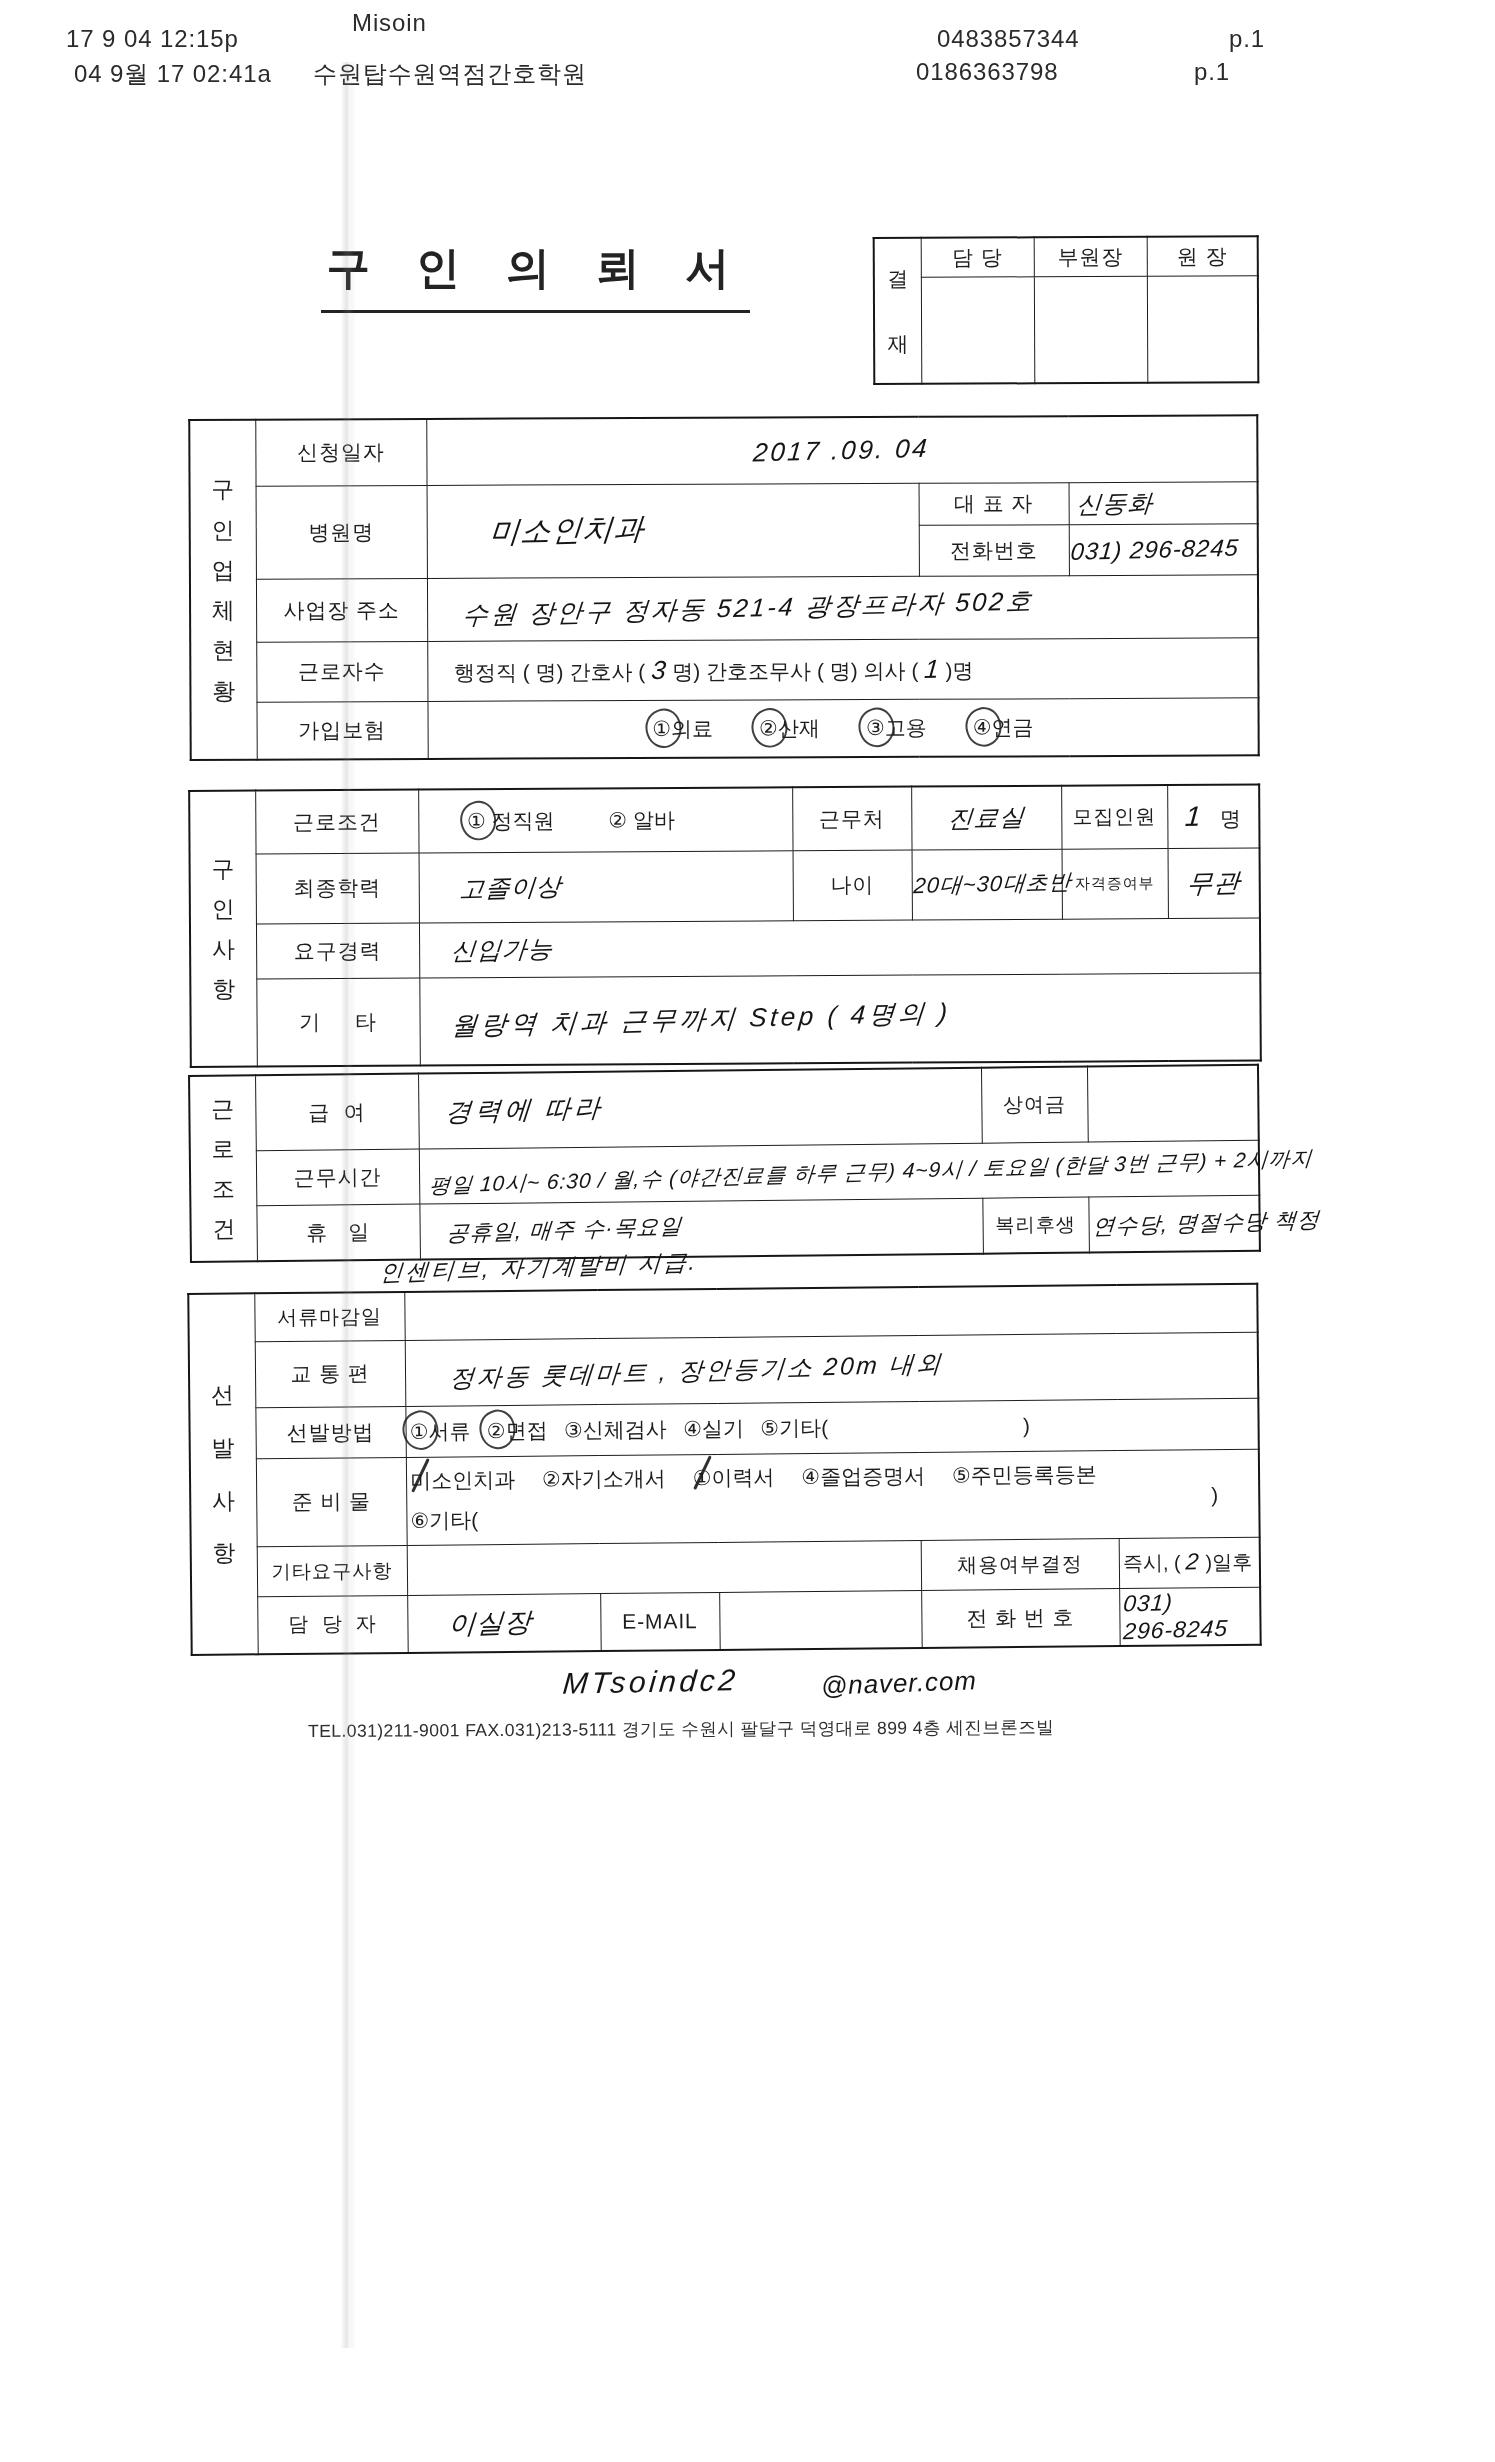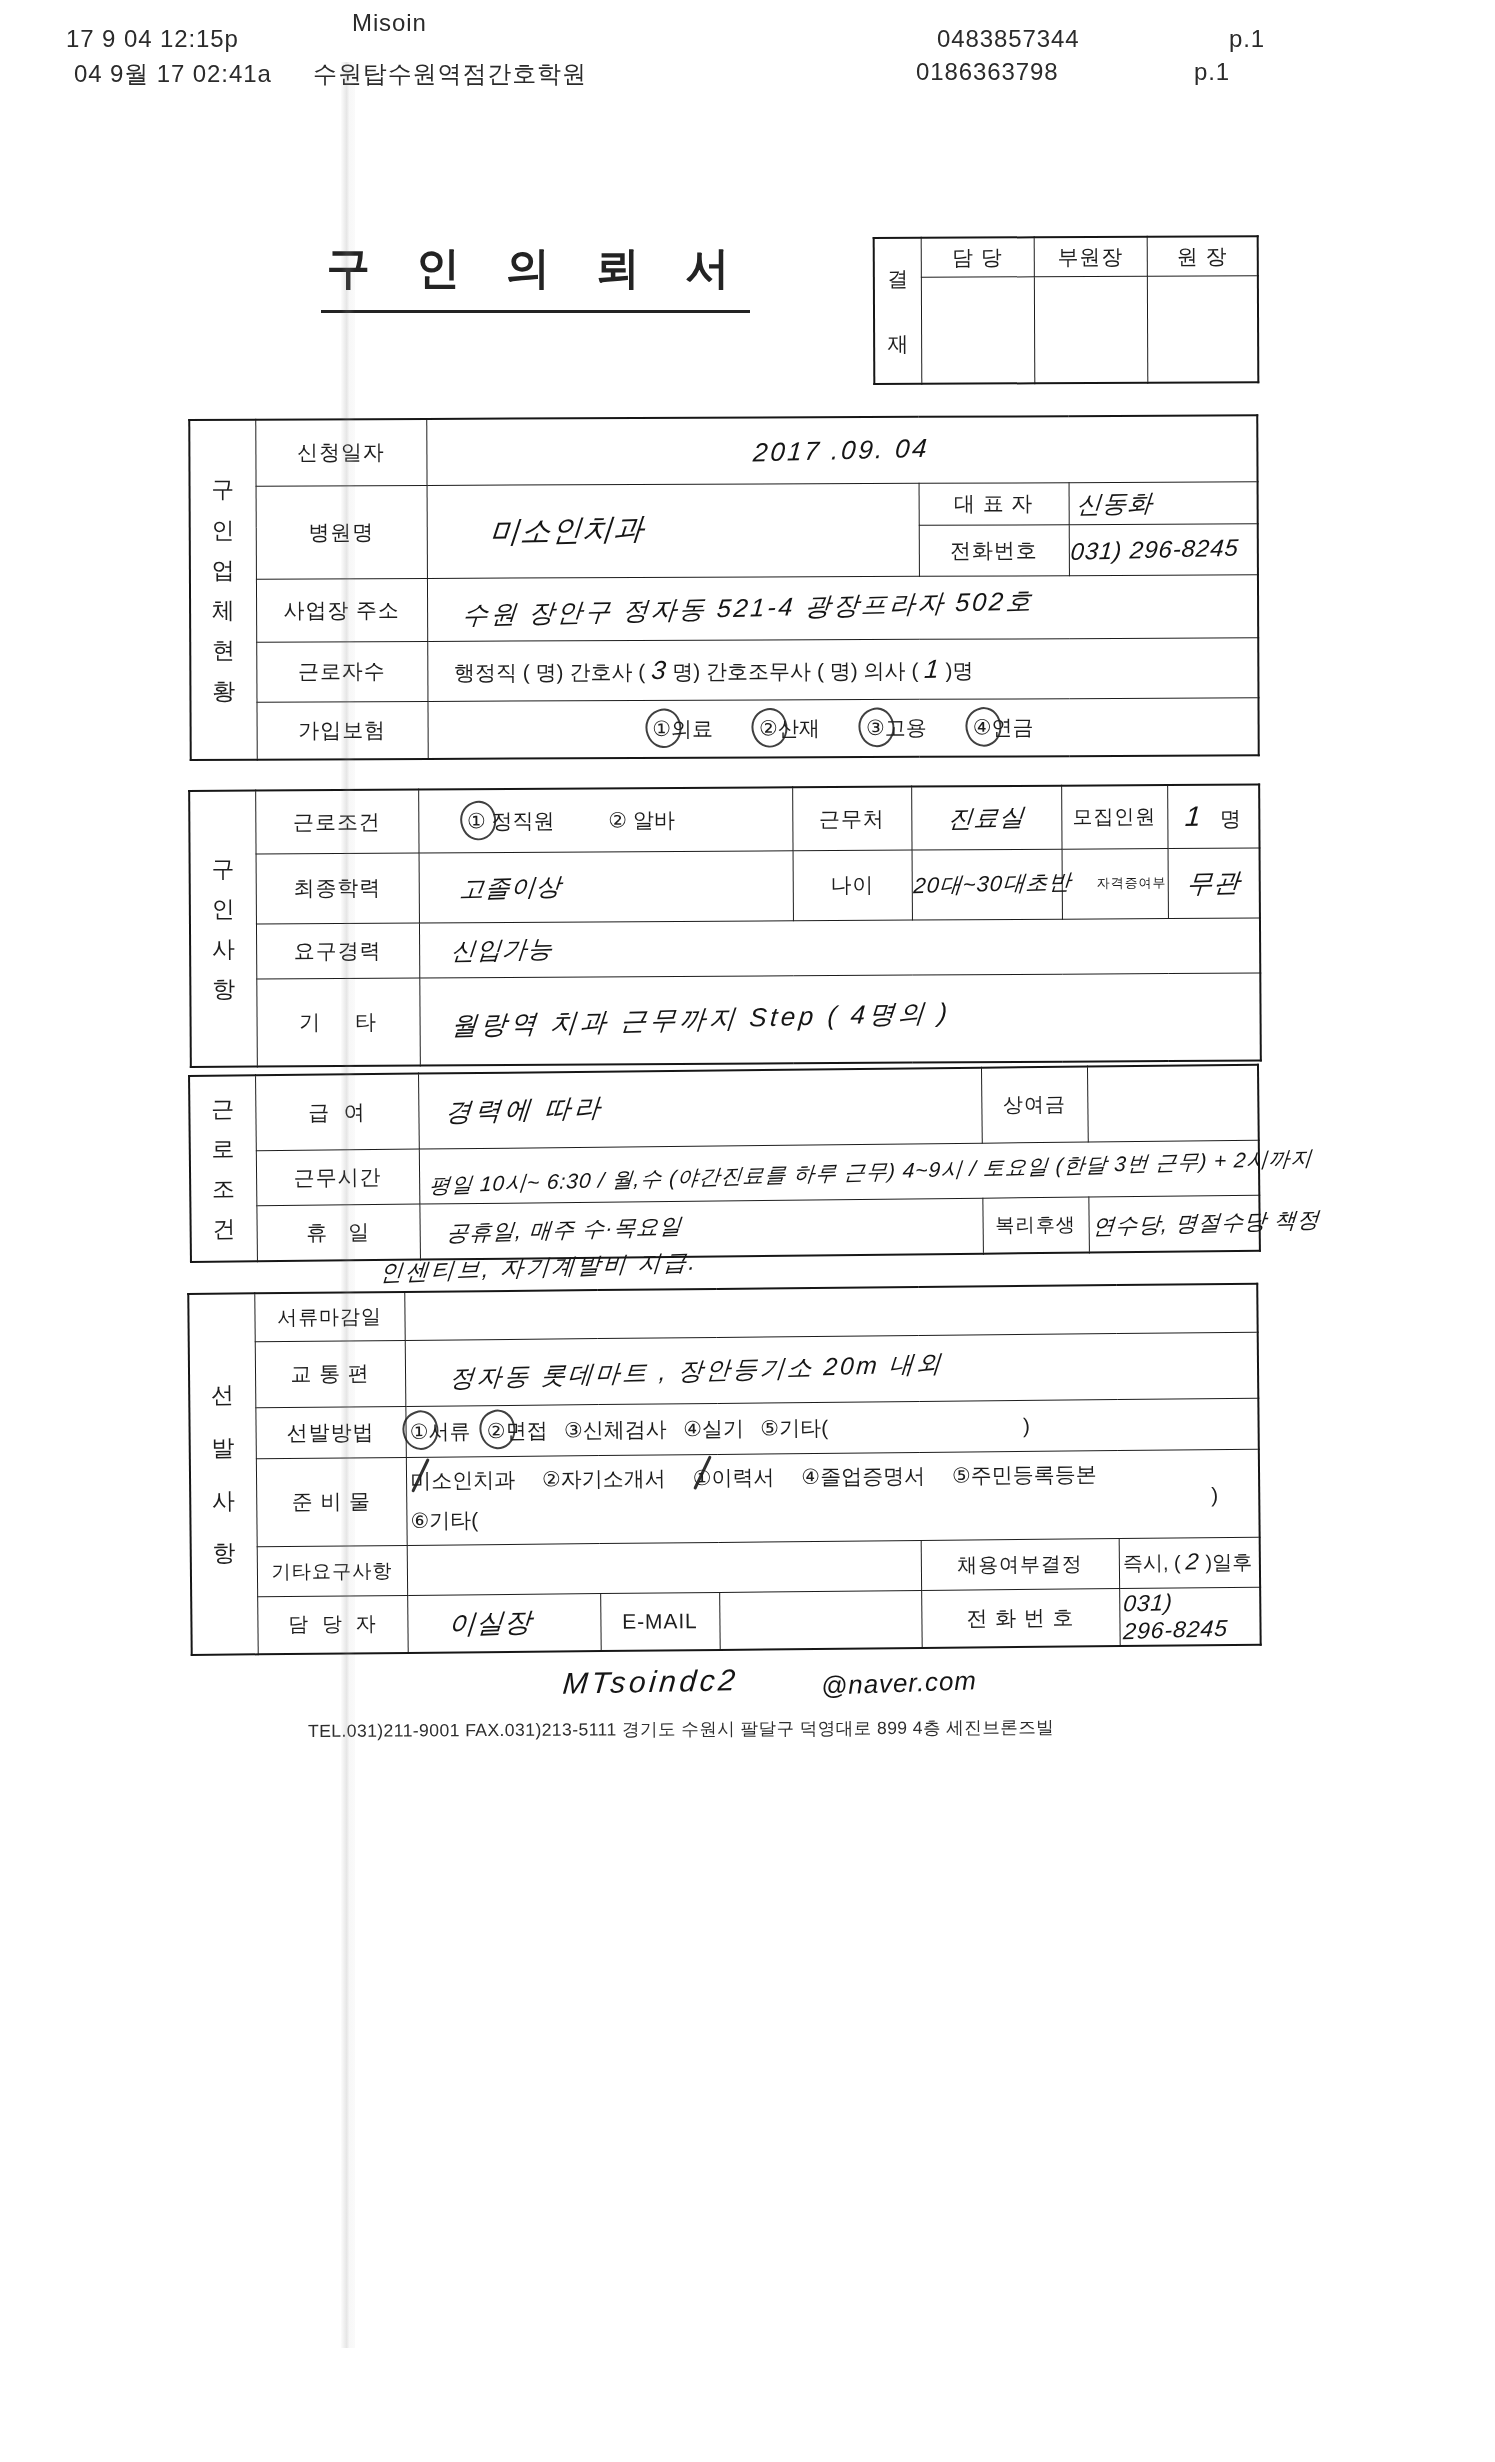--- a/index.html
+++ b/index.html
@@ -176,21 +176,21 @@
     </tr>
     <tr style="height:70px;">
       <td class="lbl">최종학력</td>
       <td style="padding-left:40px;">
         <span class="hw">고졸이상</span>
       </td>
       <td class="lbl">나이</td>
       <td style="padding:0 1.8px;">
         <span class="hw hw-sm">20대~30대초반</span>
       </td>
-      <td class="lbl" style="font-size:13px;padding:1.8px 0.9px;text-align:right;">자격증여부</td>
+      <td class="lbl" style="font-size:15px;padding:1.8px 0.9px;">자격증여부</td>
       <td style="text-align:center;padding:0 1.8px;">
         <span class="hw" style="font-size:26px;">무관</span>
       </td>
     </tr>
     <tr style="height:55px;">
       <td class="lbl">요구경력</td>
       <td colspan="5" style="padding-left:31px;">
         <span class="hw">신입가능</span>
       </td>
     </tr>

